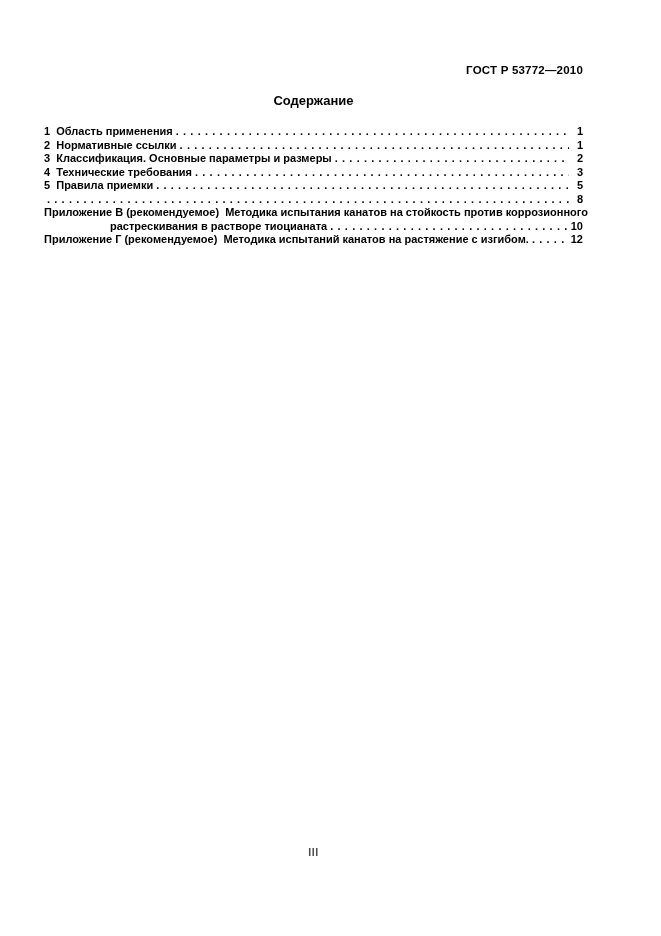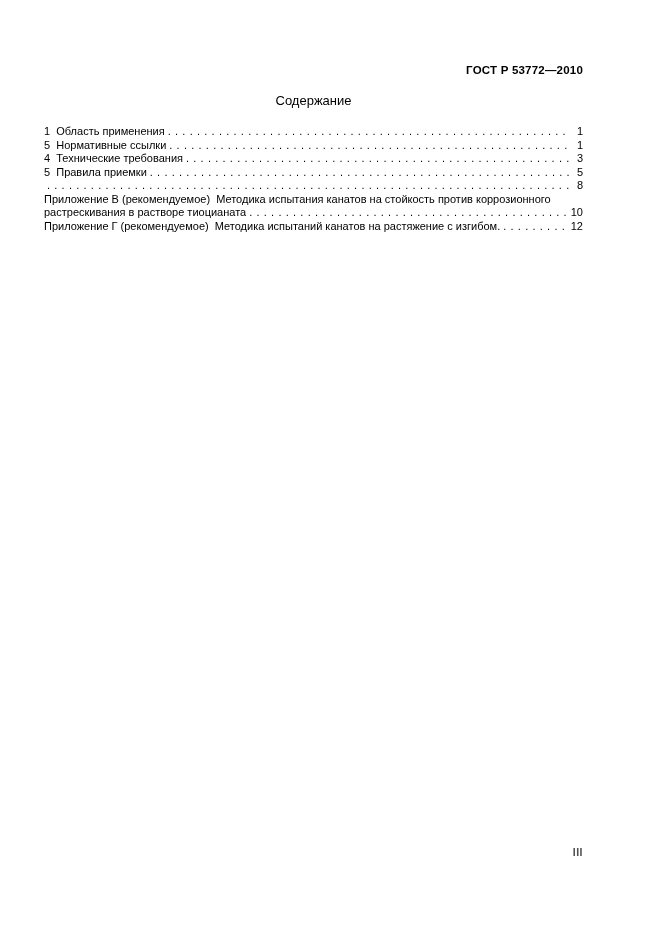--- a/index.html
+++ b/index.html
@@ -28,34 +28,35 @@
     letter-spacing: 0.2px;
     white-space: pre;
   }
   .doc-title {
     position: absolute;
     top: 93px;
     left: 44px;
     width: 539px;
     text-align: center;
     font-size: 13px;
-    font-weight: normal;
+    font-weight: bold;
   }
   .toc {
     position: absolute;
     top: 125px;
     left: 44px;
     width: 539px;
     font-size: 11px;
   }
   .toc-row {
     display: flex;
     align-items: flex-start;
     line-height: 13.5px;
     height: 13.5px;
+    font-weight: bold;
   }
   .toc-label {
     white-space: pre;
     flex: 0 0 auto;
   }
   .leader {
     flex: 1 1 auto;
     overflow: hidden;
     white-space: nowrap;
     padding-left: 3px;
@@ -65,27 +66,27 @@
     content: ". . . . . . . . . . . . . . . . . . . . . . . . . . . . . . . . . . . . . . . . . . . . . . . . . . . . . . . . . . . . . . . . . . . . . . . . . . . .";
     letter-spacing: 0.6px;
   }
   .toc-page {
     flex: 0 0 auto;
     min-width: 14px;
     text-align: right;
     white-space: pre;
   }
   .toc-row.no-leader .leader::after { content: ""; }
-  .toc-row.indent { }
+  .toc-row.indent { margin-left: 66px; }
   .page-folio {
     position: absolute;
     top: 846px;
     left: 44px;
     width: 539px;
-    text-align: right;
+    text-align: center;
     font-size: 10.5px;
     font-weight: bold;
     color: #4d4d4d;
     letter-spacing: 0.5px;
   }
 </style>
 </head>
 <body>
 
 <div class="page">
@@ -94,23 +95,28 @@
 
   <div class="doc-title">Содержание</div>
 
   <div class="toc">
       <div class="toc-row">
     <span class="toc-label">1  Область применения</span>
     <span class="leader"></span>
     <span class="toc-page">1</span>
   </div>
       <div class="toc-row">
-    <span class="toc-label">5  Нормативные ссылки</span>
+    <span class="toc-label">2  Нормативные ссылки</span>
     <span class="leader"></span>
     <span class="toc-page">1</span>
+  </div>
+      <div class="toc-row">
+    <span class="toc-label">3  Классификация. Основные параметры и размеры</span>
+    <span class="leader"></span>
+    <span class="toc-page">2</span>
   </div>
       <div class="toc-row">
     <span class="toc-label">4  Технические требования</span>
     <span class="leader"></span>
     <span class="toc-page">3</span>
   </div>
       <div class="toc-row">
     <span class="toc-label">5  Правила приемки</span>
     <span class="leader"></span>
     <span class="toc-page">5</span>

